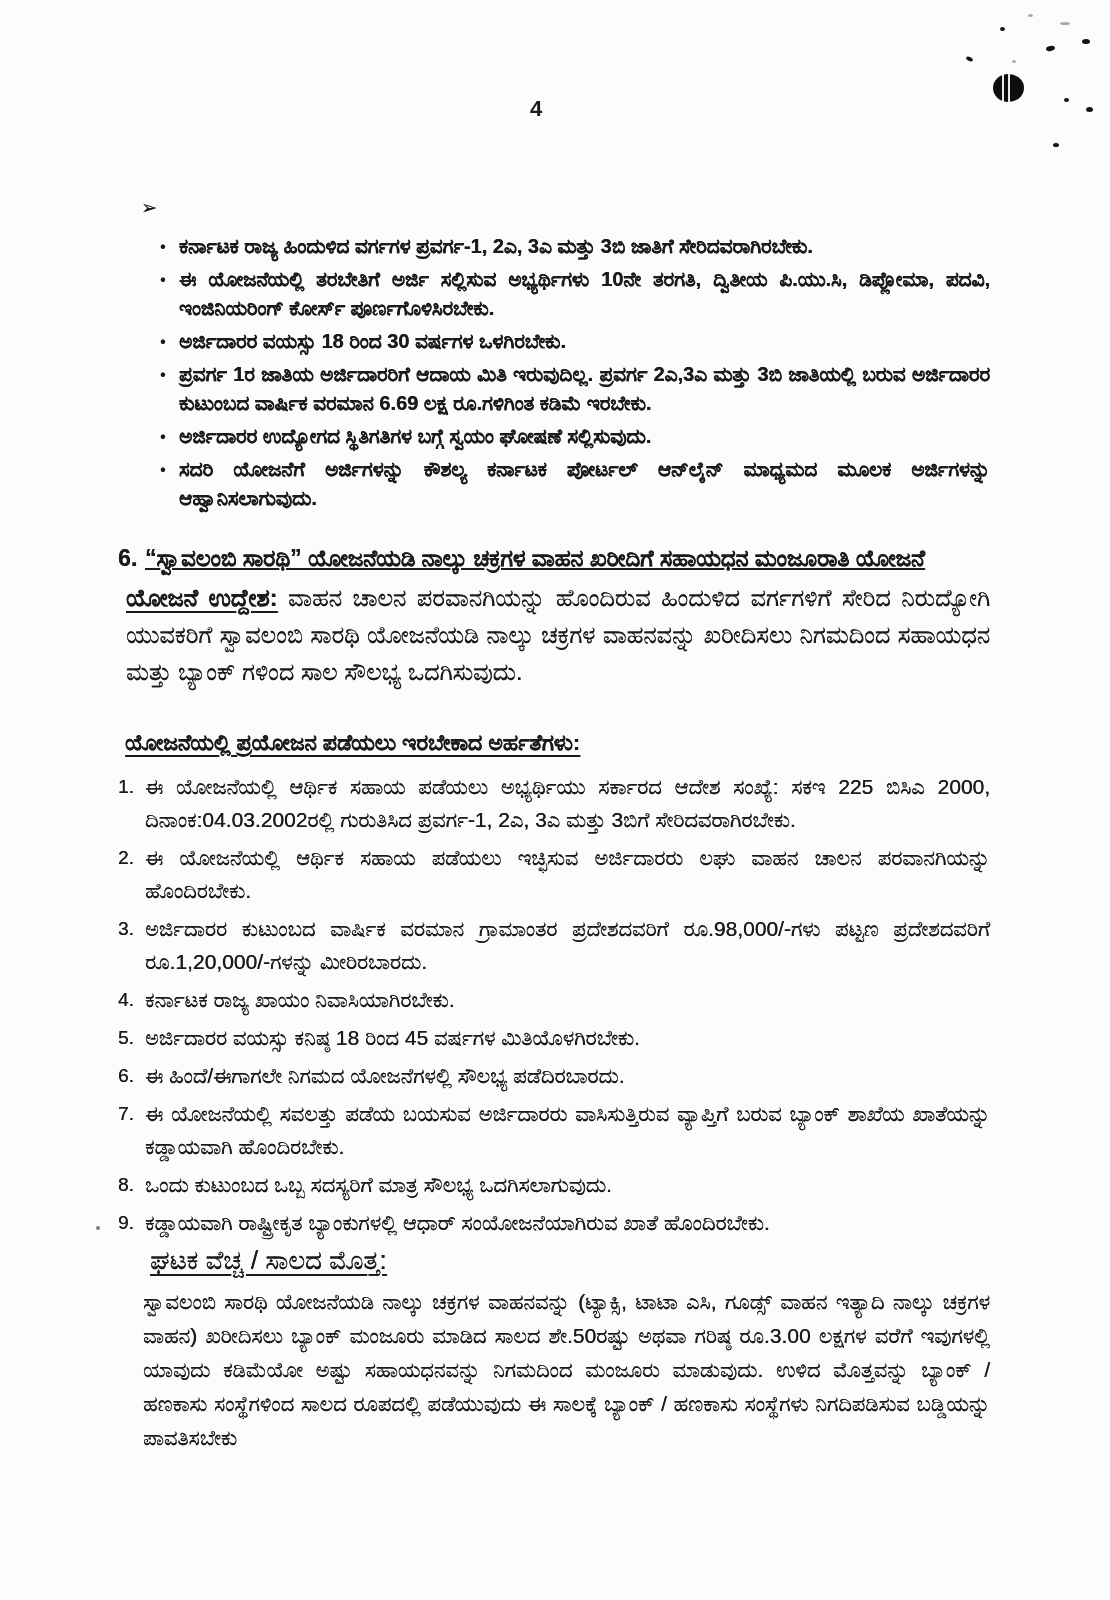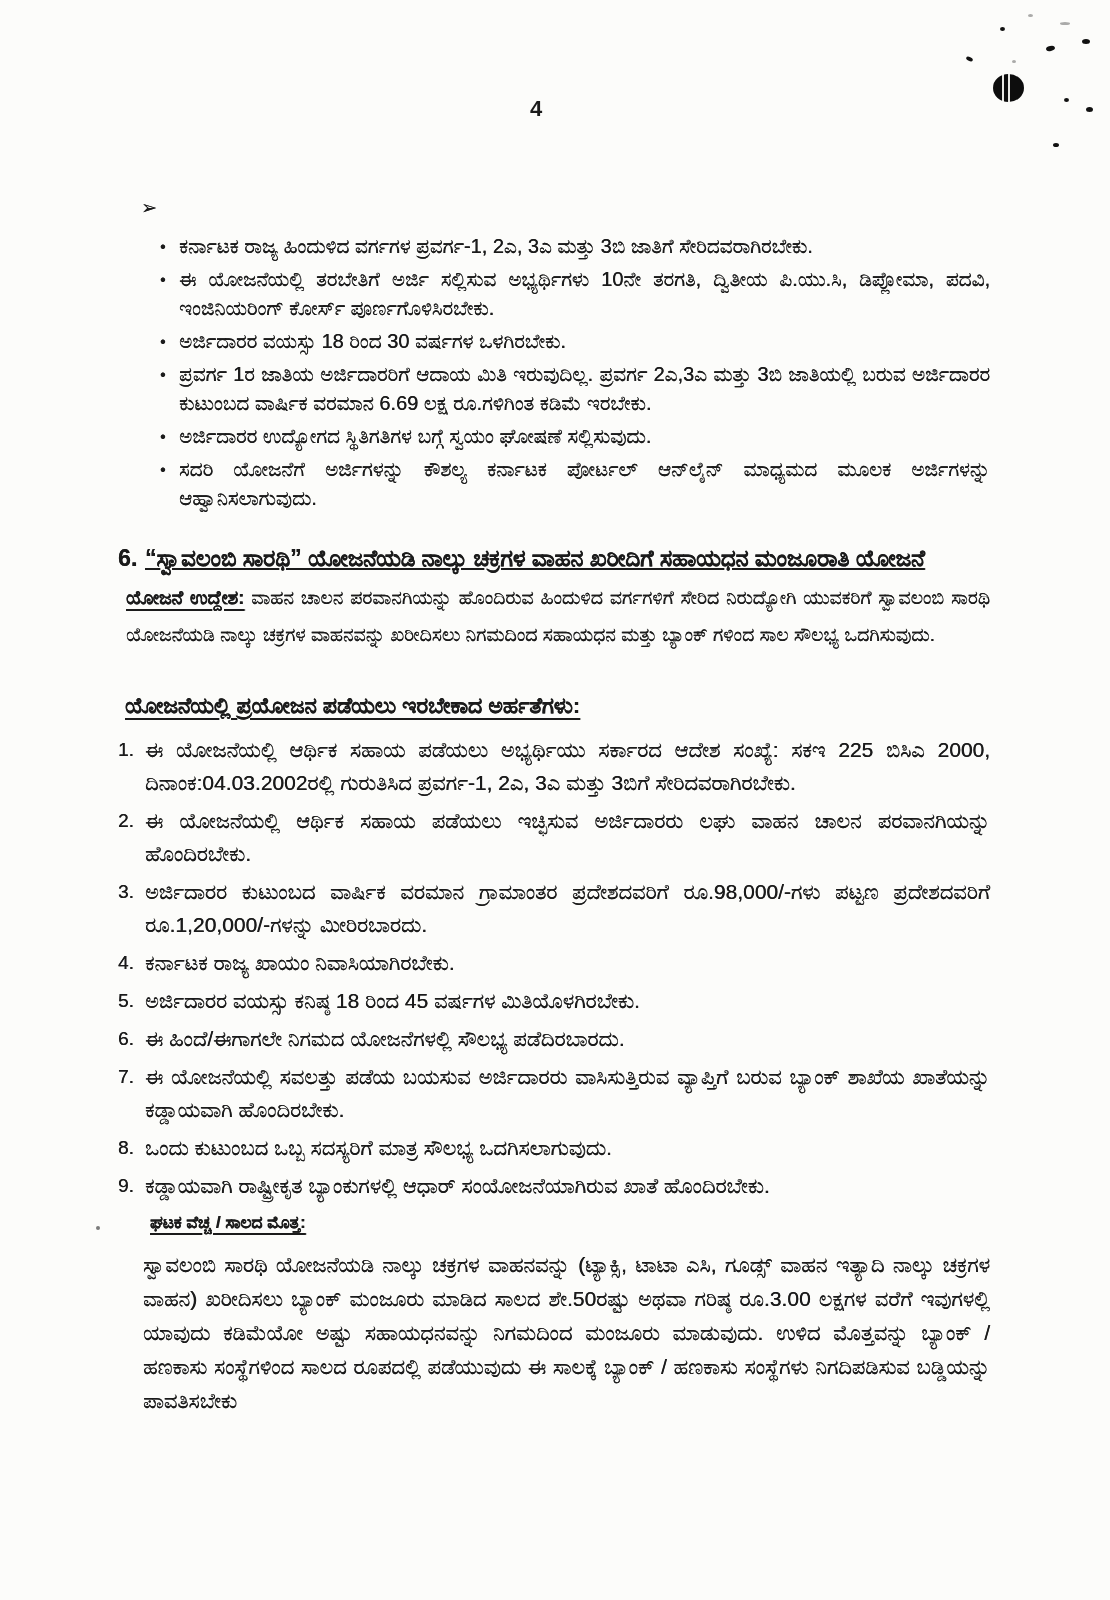--- a/index.html
+++ b/index.html
@@ -33,33 +33,33 @@
     line-height: 32px; margin-bottom: 8px;
   }
   .general-heading .marker { width: 30px; flex: none; font-size: 19px; }
   .bullets { list-style: none; margin: 0 0 0 42px; padding: 0; }
   .bullets li {
     display: flex;
     font-size: 20px; line-height: 29px;
     margin-bottom: 4px;
   }
   .bullets .b-marker { width: 19px; flex: none; font-size: 16px; }
-  .bullets .b-text { flex: 1; text-align: justify; }
+  .bullets .b-text { flex: 1; text-align: justify; font-weight: bold; }
   
   .section-title {
     display: flex;
     font-size: 23px; font-weight: 700;
     line-height: 38px;
     margin-top: 26px;
   }
   .section-title .sec-num { width: 27px; flex: none; }
   .section-title .sec-text { flex: 1; text-align: justify; text-decoration: underline; }
   .objective {
     margin: 2px 0 0 8px;
-    font-size: 19px; line-height: 37px;
+    font-size: 24px; line-height: 37px;
     text-align: justify;
   }
   .u-label {
     font-weight: 700;
     text-decoration: underline;
     text-decoration-thickness: 2px;
     text-underline-offset: 5px;
   }
   .elig-heading {
     margin: 38px 0 12px 7px;
@@ -72,21 +72,21 @@
   .numbered { list-style: none; margin: 0; padding: 0; }
   .numbered li {
     display: flex;
     font-size: 21px; line-height: 33px;
     margin-bottom: 5px;
   }
   .numbered .n-num { width: 27px; flex: none; font-size: 19px; }
   .numbered .n-text { flex: 1; text-align: justify; }
   .unit-heading {
     margin: 6px 0 10px 32px;
-    font-size: 17px; font-weight: 700;
+    font-size: 26px; font-weight: 400;
     text-decoration: underline;
     text-decoration-thickness: 2px;
     text-underline-offset: 5px;
     line-height: 30px;
   }
   .final-para {
     margin: 0 0 0 25px;
     font-size: 21px; line-height: 34px;
     text-align: justify;
   }

